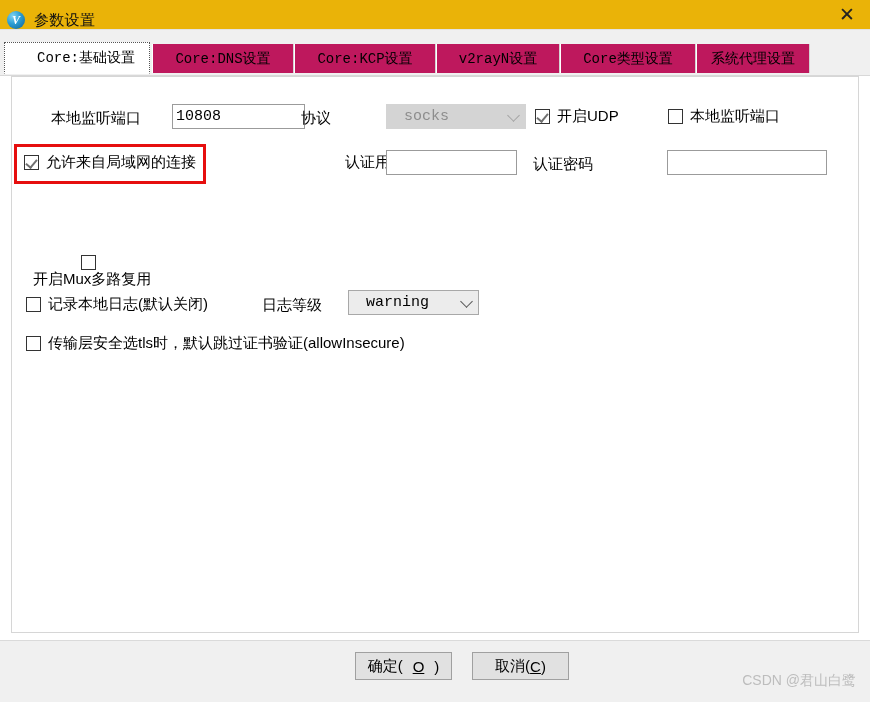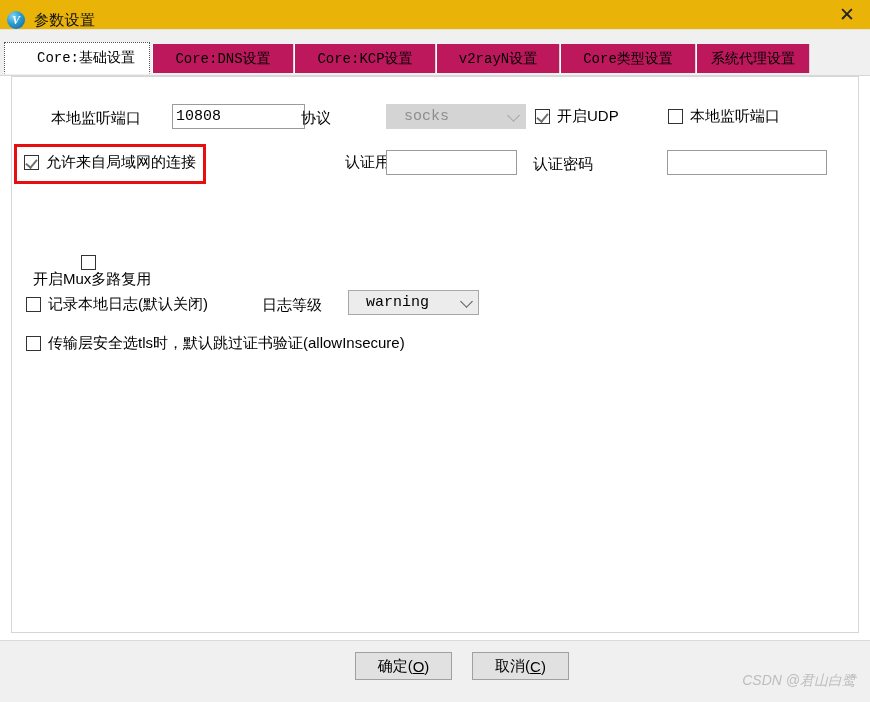--- a/index.html
+++ b/index.html
@@ -201,21 +201,20 @@
     font-size: 15px;
     color: #000000;
     cursor: default;
   }
   .dlgbtn .acc { text-decoration: underline; }
   #watermark {
     position: absolute; right: 14px; top: 672px;
     font-size: 14px;
     color: #bdbdbd;
     white-space: nowrap;
-    font-style: italic;
   }
 </style>
 </head>
 <body>
 
 <div id="titlebar">
   <div id="app-icon"></div>
   <div id="title-text">参数设置</div>
   <div id="close-btn">✕</div>
 </div>
@@ -283,21 +282,21 @@
     <span class="cbox"></span>
     <span class="cbtext">传输层安全选tls时，默认跳过证书验证(allowInsecure)</span>
   </div>
 
 </div>
 
 <div id="annot-box"></div>
 
 <div id="footer"></div>
 
-<div class="dlgbtn" style="left:355px;">
+<div class="dlgbtn" style="left:355px;gap:10px;">
   <span>确定(</span>
     <span class="acc">O</span>
     <span>)</span>
 </div>
 
 <div class="dlgbtn" style="left:472px;">
   <span>取消(</span>
     <span class="acc">C</span>
     <span>)</span>
 </div>

